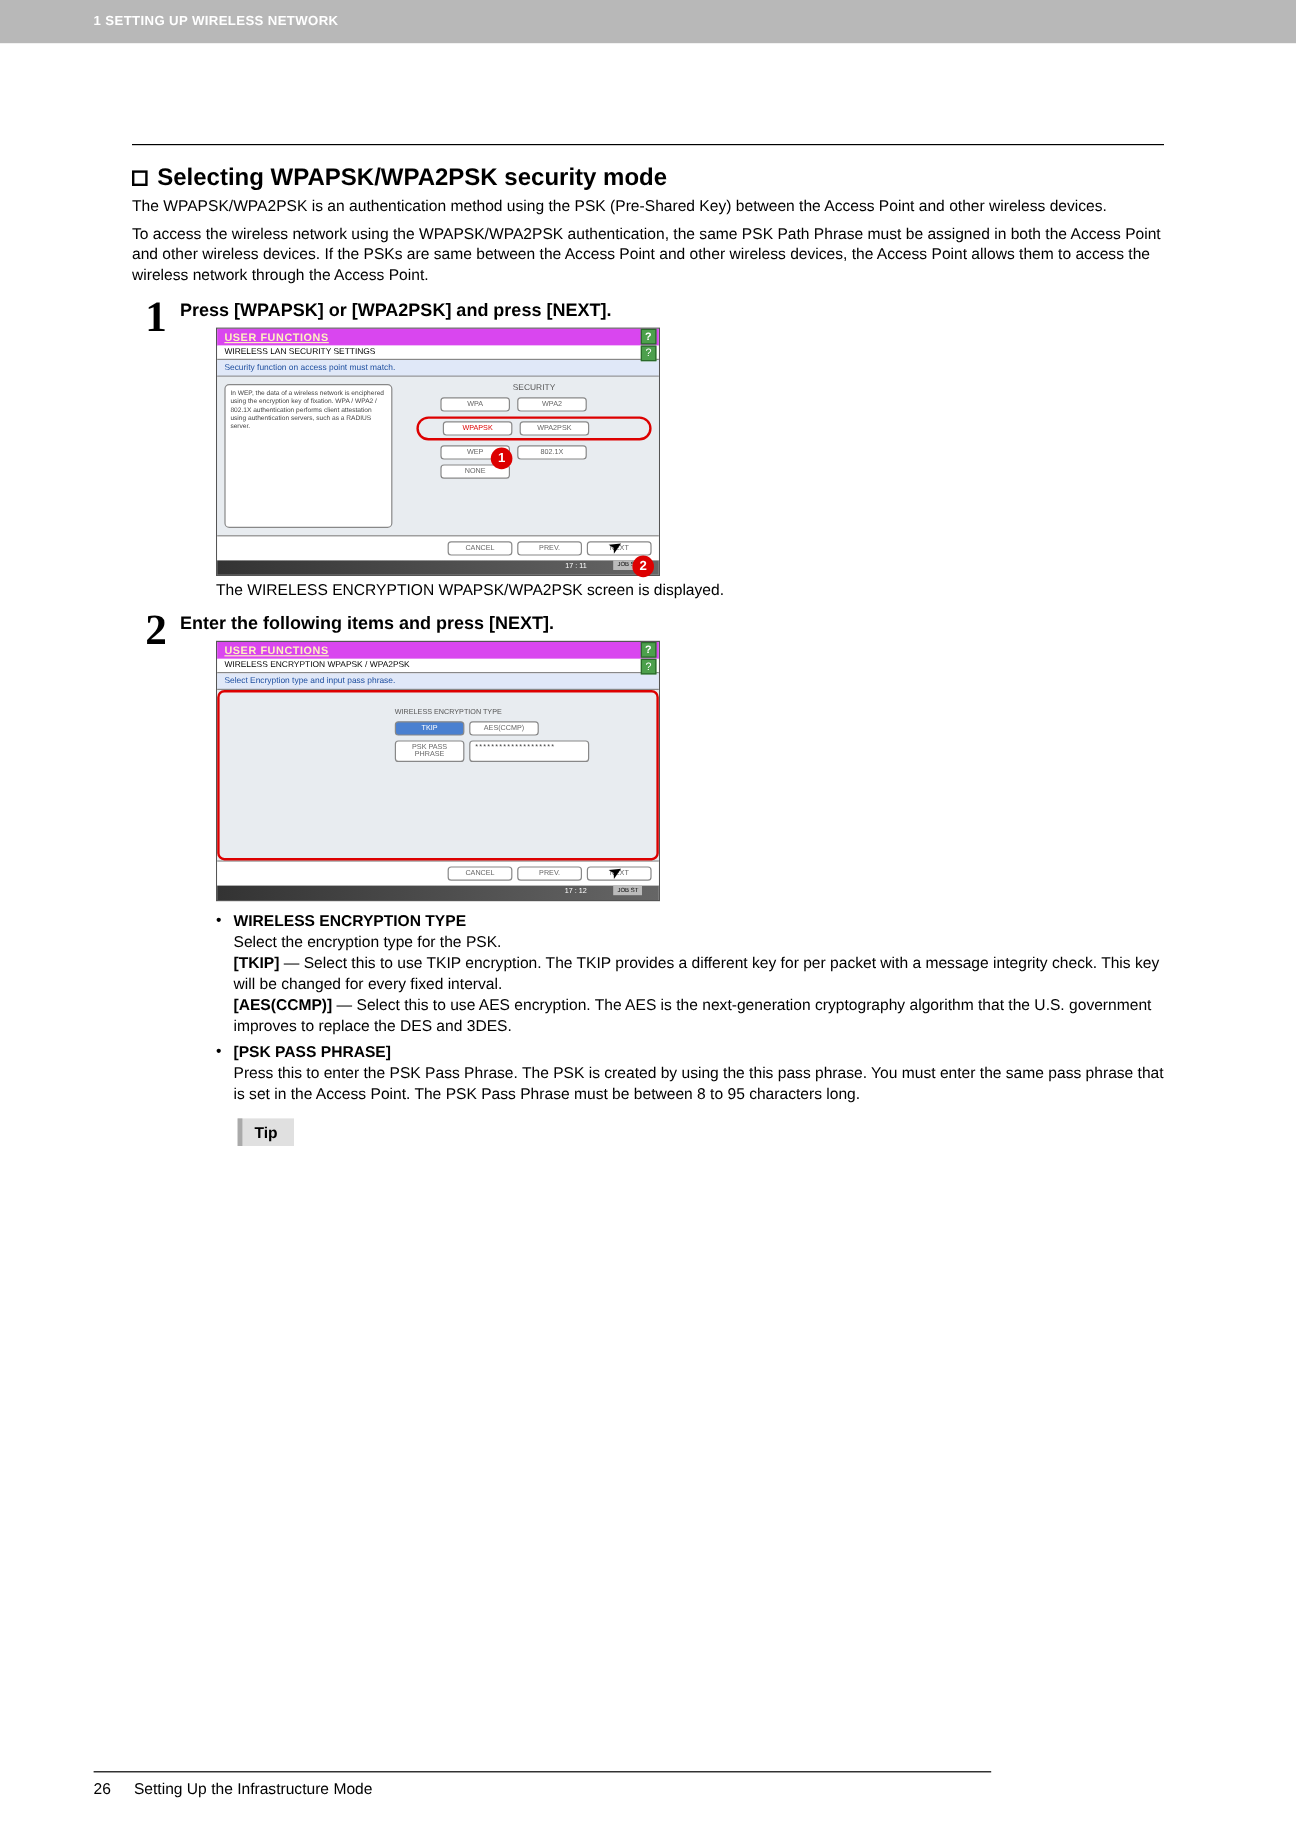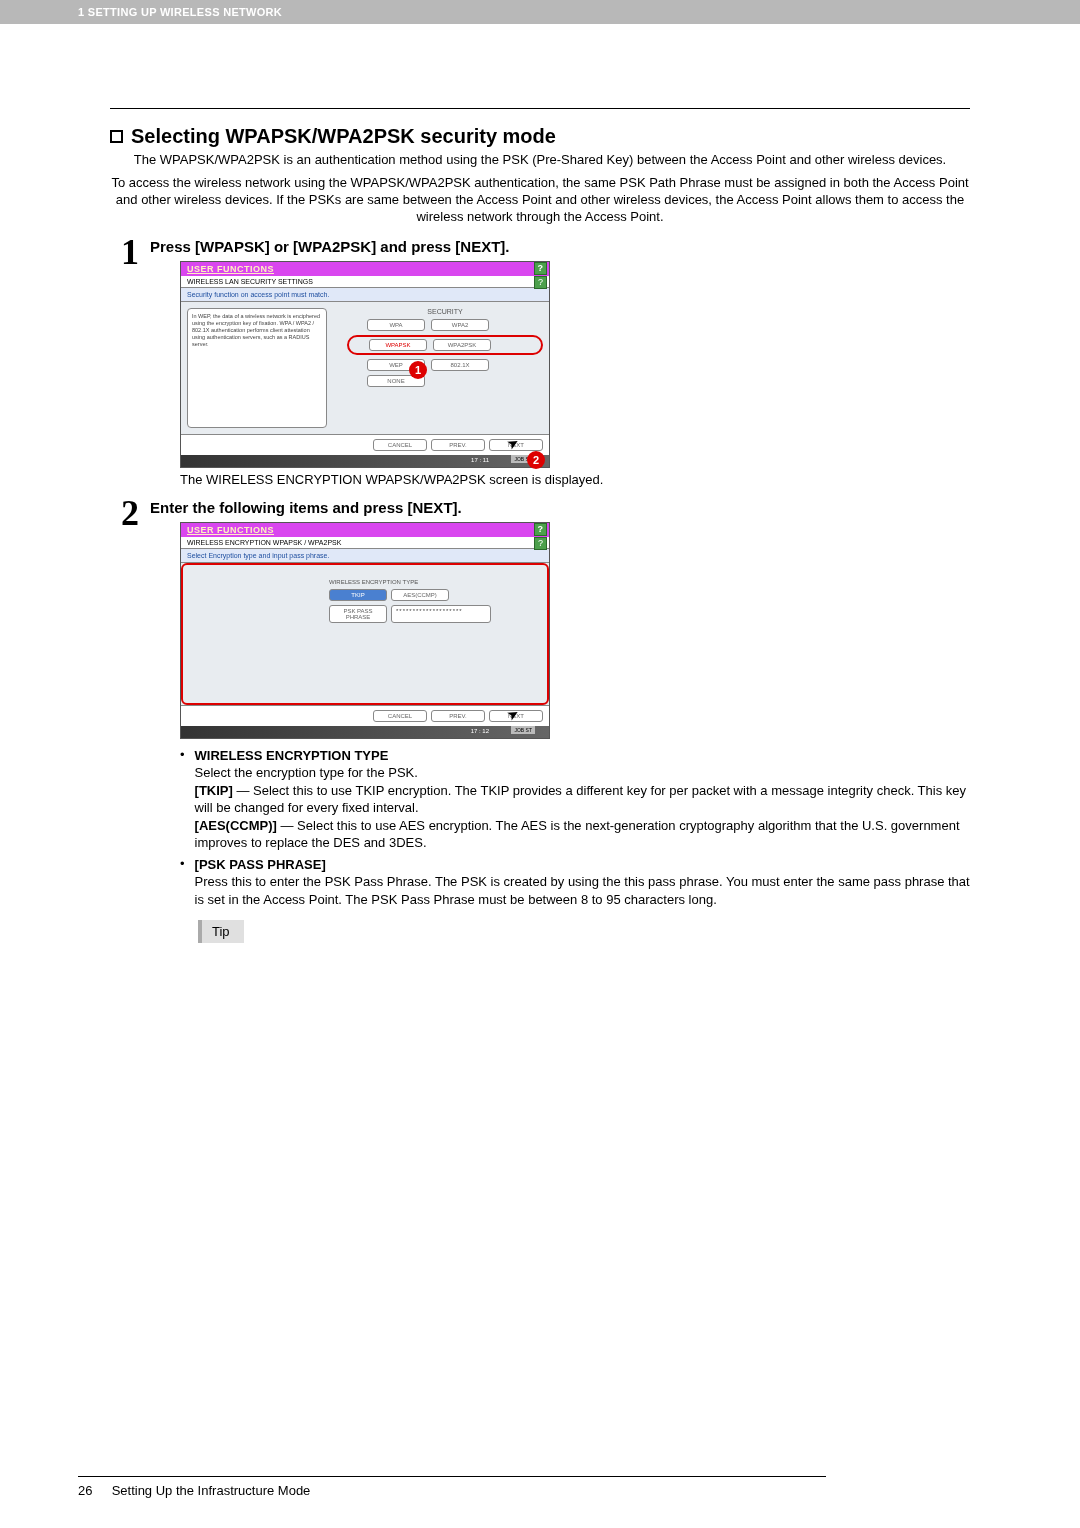--- a/index.html
+++ b/index.html
@@ -4,21 +4,21 @@
 <style>
 body {
   margin: 0;
   font-family: Arial, Helvetica, sans-serif;
   background: #fff;
   color: #000;
   width: 1080px;
 }
 .header-bar {
   background: #b8b8b8;
-  height: 24px;
+  height: 36px;
   display: flex;
   align-items: center;
   padding-left: 78px;
 }
 .header-bar-text {
   color: #fff;
   font-size: 11px;
   font-weight: bold;
   letter-spacing: 0.3px;
 }
@@ -43,21 +43,20 @@
   height: 13px;
   border: 2px solid #000;
   margin-right: 8px;
   background: #fff;
   box-sizing: border-box;
 }
 .intro-text {
   font-size: 13px;
   line-height: 1.3;
   margin-bottom: 6px;
-  text-align: center;
 }
 .step-row {
   display: flex;
   align-items: flex-start;
   margin-top: 8px;
 }
 .step-num {
   font-family: Georgia, 'Times New Roman', serif;
   font-size: 36px;
   font-weight: bold;
@@ -242,20 +241,21 @@
 .bullet-text b.heading {
   font-weight: bold;
 }
 .tip-box {
   display: inline-block;
   background: #e0e0e0;
   padding: 4px 14px 4px 10px;
   font-size: 13px;
   margin: 12px 16px 6px 48px;
   border-left: 4px solid #aaa;
+  font-weight: bold;
 }
 .tip-text {
   font-size: 13px;
   line-height: 1.35;
   margin-left: 48px;
 }
 .footer-area {
   position: fixed;
   bottom: 30px;
   left: 0;

